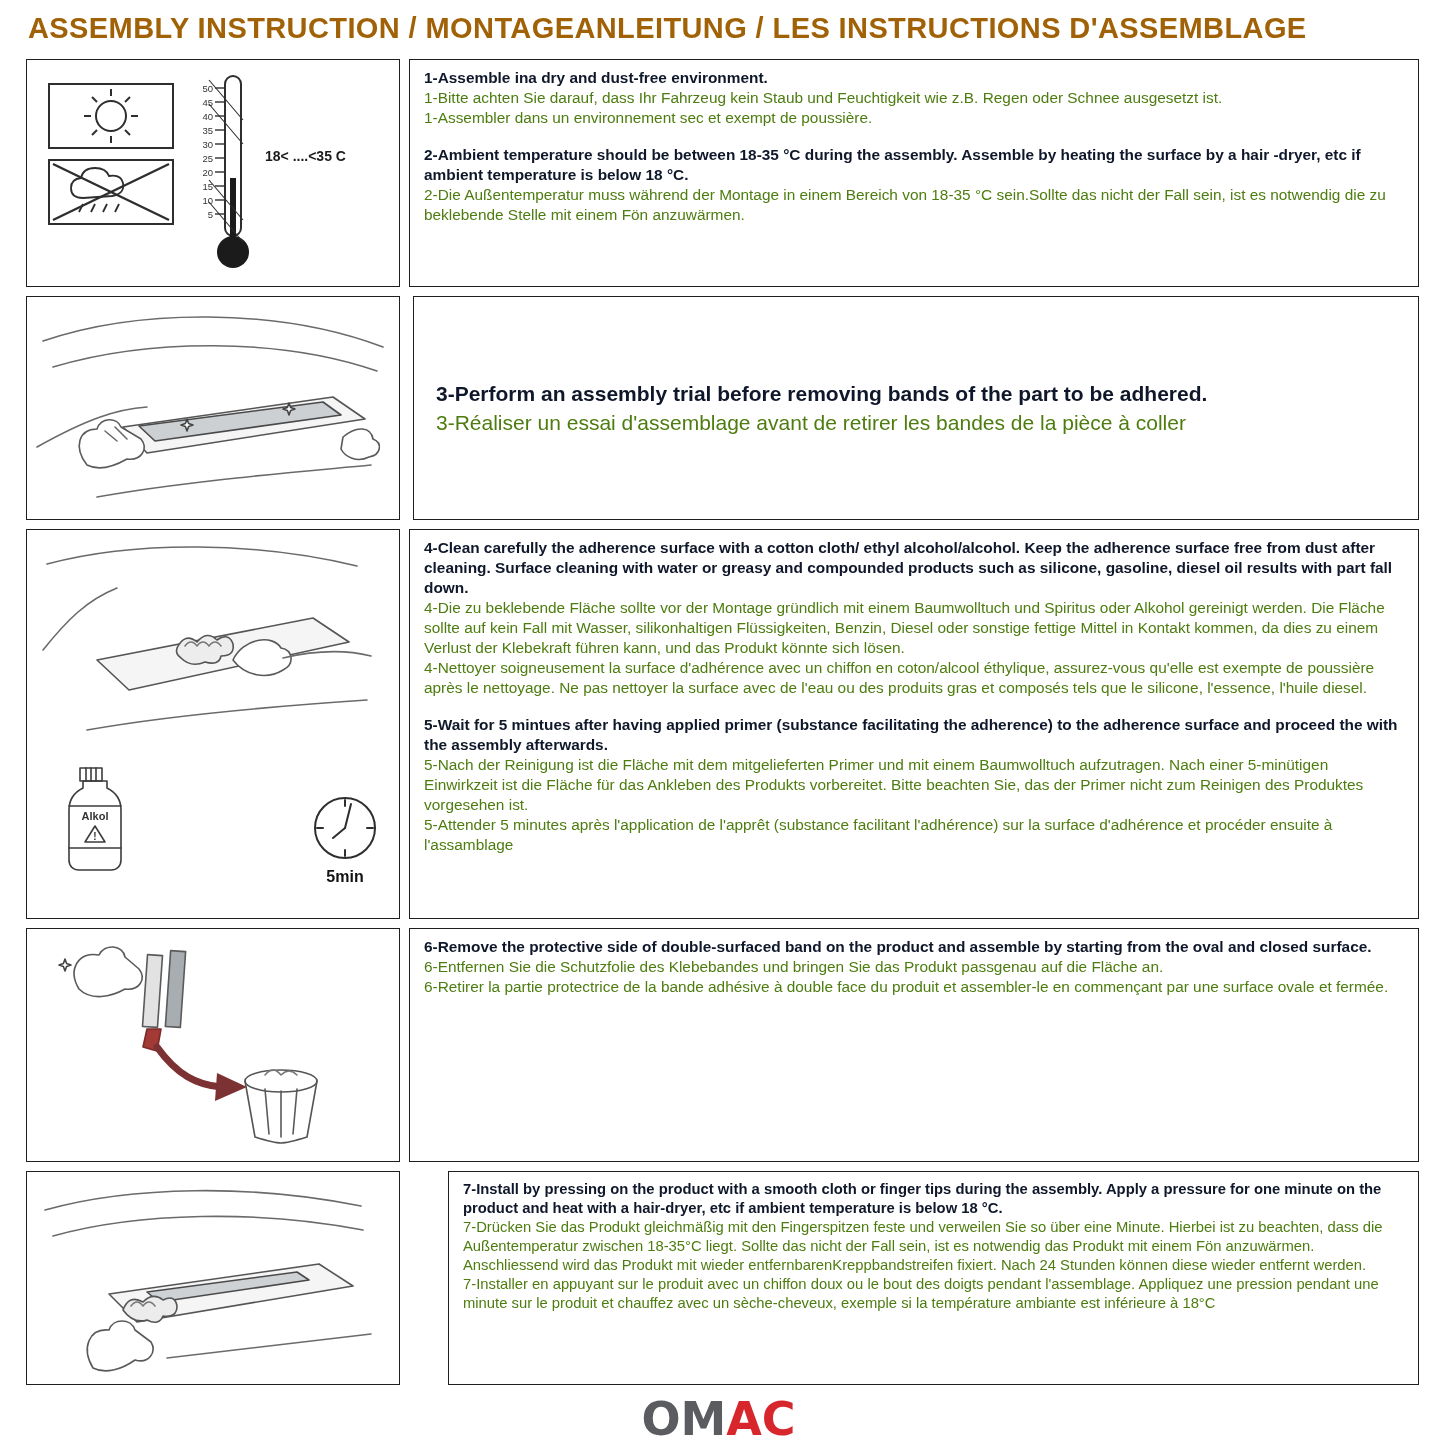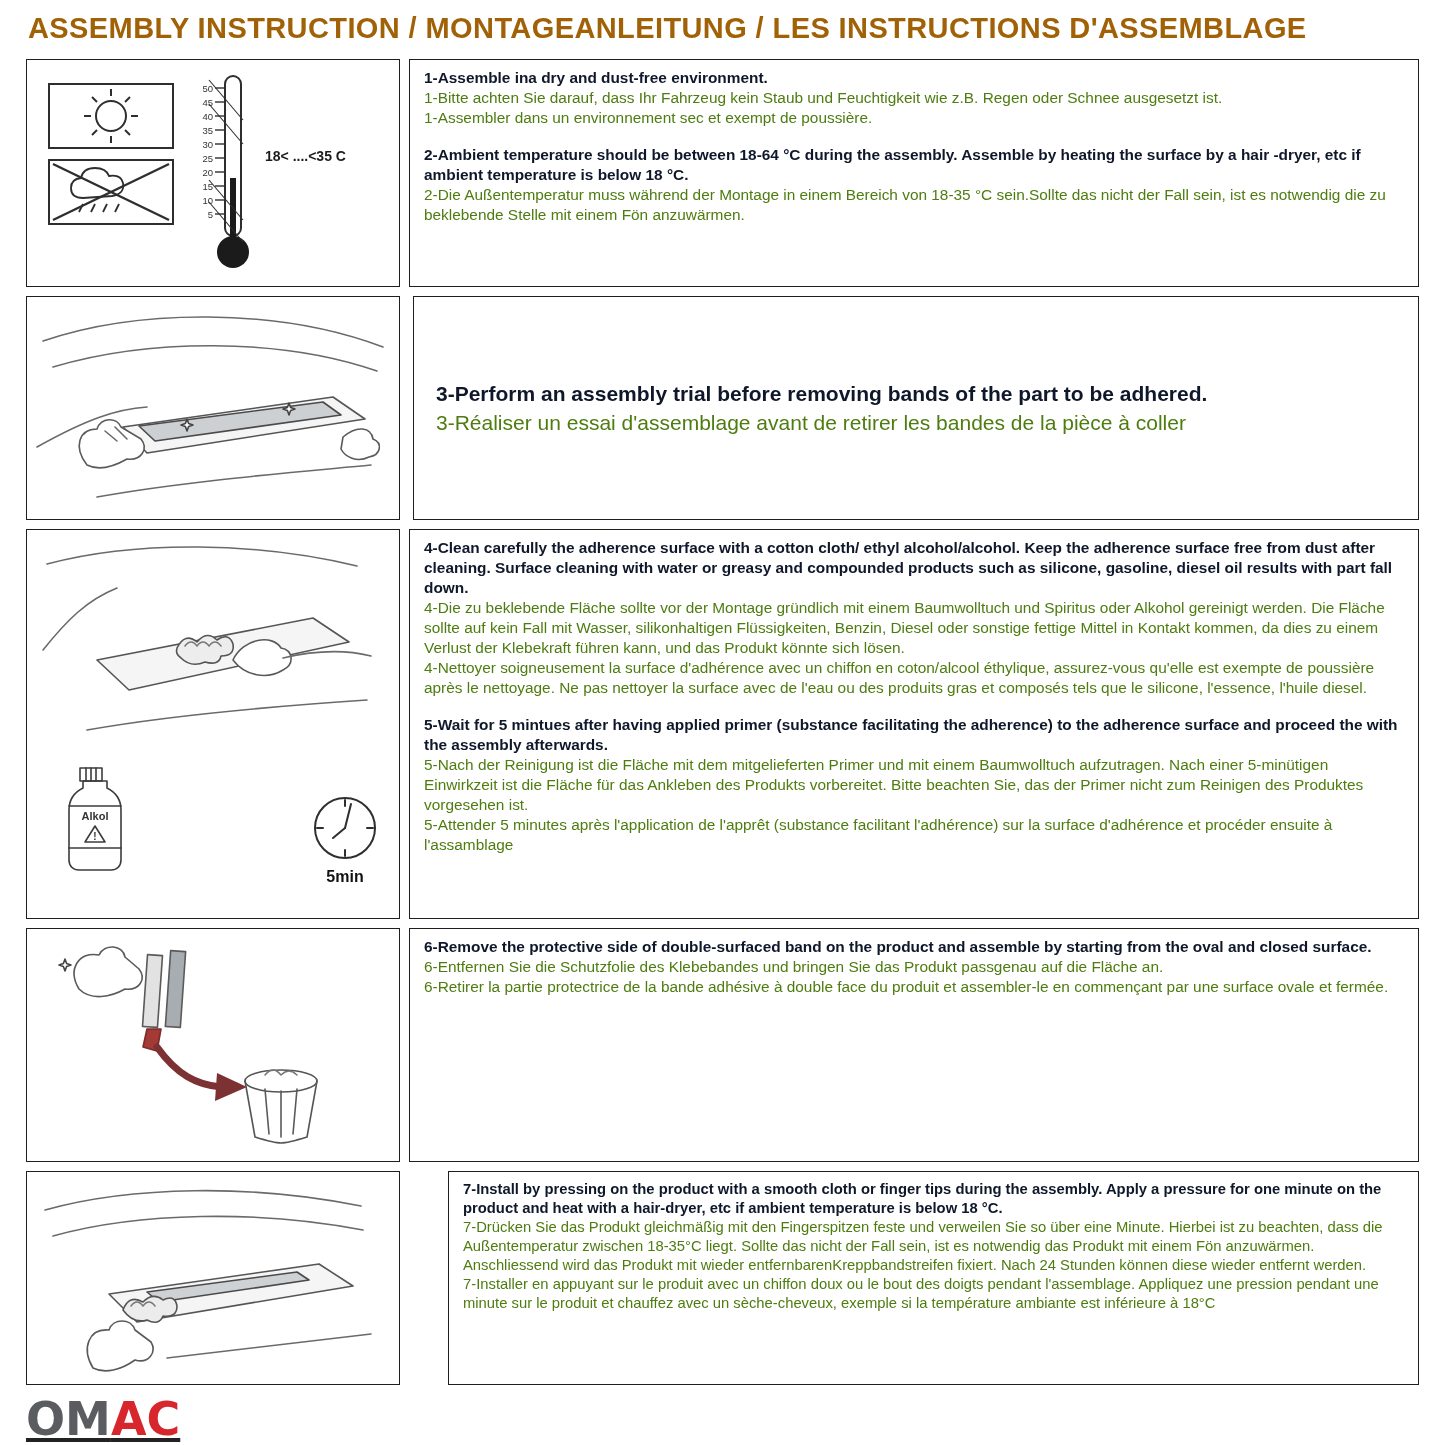--- a/index.html
+++ b/index.html
@@ -33,21 +33,21 @@
   .r2 { min-height: 222px; gap: 13px; }
   .r3 { min-height: 386px; }
   .r4 { min-height: 232px; }
   .r5 { min-height: 212px; gap: 48px; }
   .r2 .txt { justify-content: center; padding-left: 22px; }
   p { margin: 0; font-size: 15.4px; line-height: 1.3; color: #4d7c0f; }
   p.b { color: #0f172a; font-weight: 700; }
   p.mt { margin-top: 17px; }
   .r2 p { font-size: 21px; line-height: 1.4; }
   .r5 p { font-size: 14.8px; line-height: 1.28; }
-  .footer { display: flex; justify-content: flex-start; padding: 2px 8px 0 0; text-decoration: underline; }
+  .footer { display: flex; justify-content: center; padding: 2px 8px 0 0; }
   .logo { font-family: "DejaVu Sans", sans-serif; font-size: 46px; font-weight: 800; line-height: 1; }
   .logo .om { color: #5a5c60; }
   .logo .ac { color: #d7262c; }
   svg { display: block; }
   svg text { font-family: "Liberation Sans", "DejaVu Sans", sans-serif; }
 </style>
 </head>
 <body>
 
 <main class="page">
@@ -110,21 +110,21 @@
             <text x="186" y="158">5</text>
           </g>
         </g>
         <text x="238" y="101" font-size="14" font-weight="bold" fill="#1b1b1b">18&lt; ....&lt;35 C</text>
       </svg>
     </div>
     <div class="cell txt">
       <p class="b">1-Assemble ina dry and dust-free environment.</p>
       <p>1-Bitte achten Sie darauf, dass Ihr Fahrzeug kein Staub und Feuchtigkeit wie z.B. Regen oder Schnee ausgesetzt ist.</p>
       <p>1-Assembler dans un environnement sec et exempt de poussière.</p>
-      <p class="b mt">2-Ambient temperature should be between 18-64 °C  during the assembly. Assemble by heating the surface by a hair -dryer, etc if ambient temperature is below 18 °C.</p>
+      <p class="b mt">2-Ambient temperature should be between 18-35 °C  during the assembly. Assemble by heating the surface by a hair -dryer, etc if ambient temperature is below 18 °C.</p>
       <p>2-Die Außentemperatur muss während der Montage in einem Bereich von 18-35 °C  sein.Sollte das nicht der Fall sein, ist es notwendig die zu beklebende Stelle mit einem Fön anzuwärmen.</p>
     </div>
   </section>
 
   <section class="row r2">
     <div class="cell art">
       <svg viewBox="0 0 372 222" width="372" height="222" fill="none" stroke="#6a6a6a" stroke-width="1.6" stroke-linecap="round" stroke-linejoin="round">
         <g>
           <path d="M16 44 C 110 12, 250 10, 356 50"></path>
           <path d="M26 70 C 120 42, 252 40, 350 74"></path>

